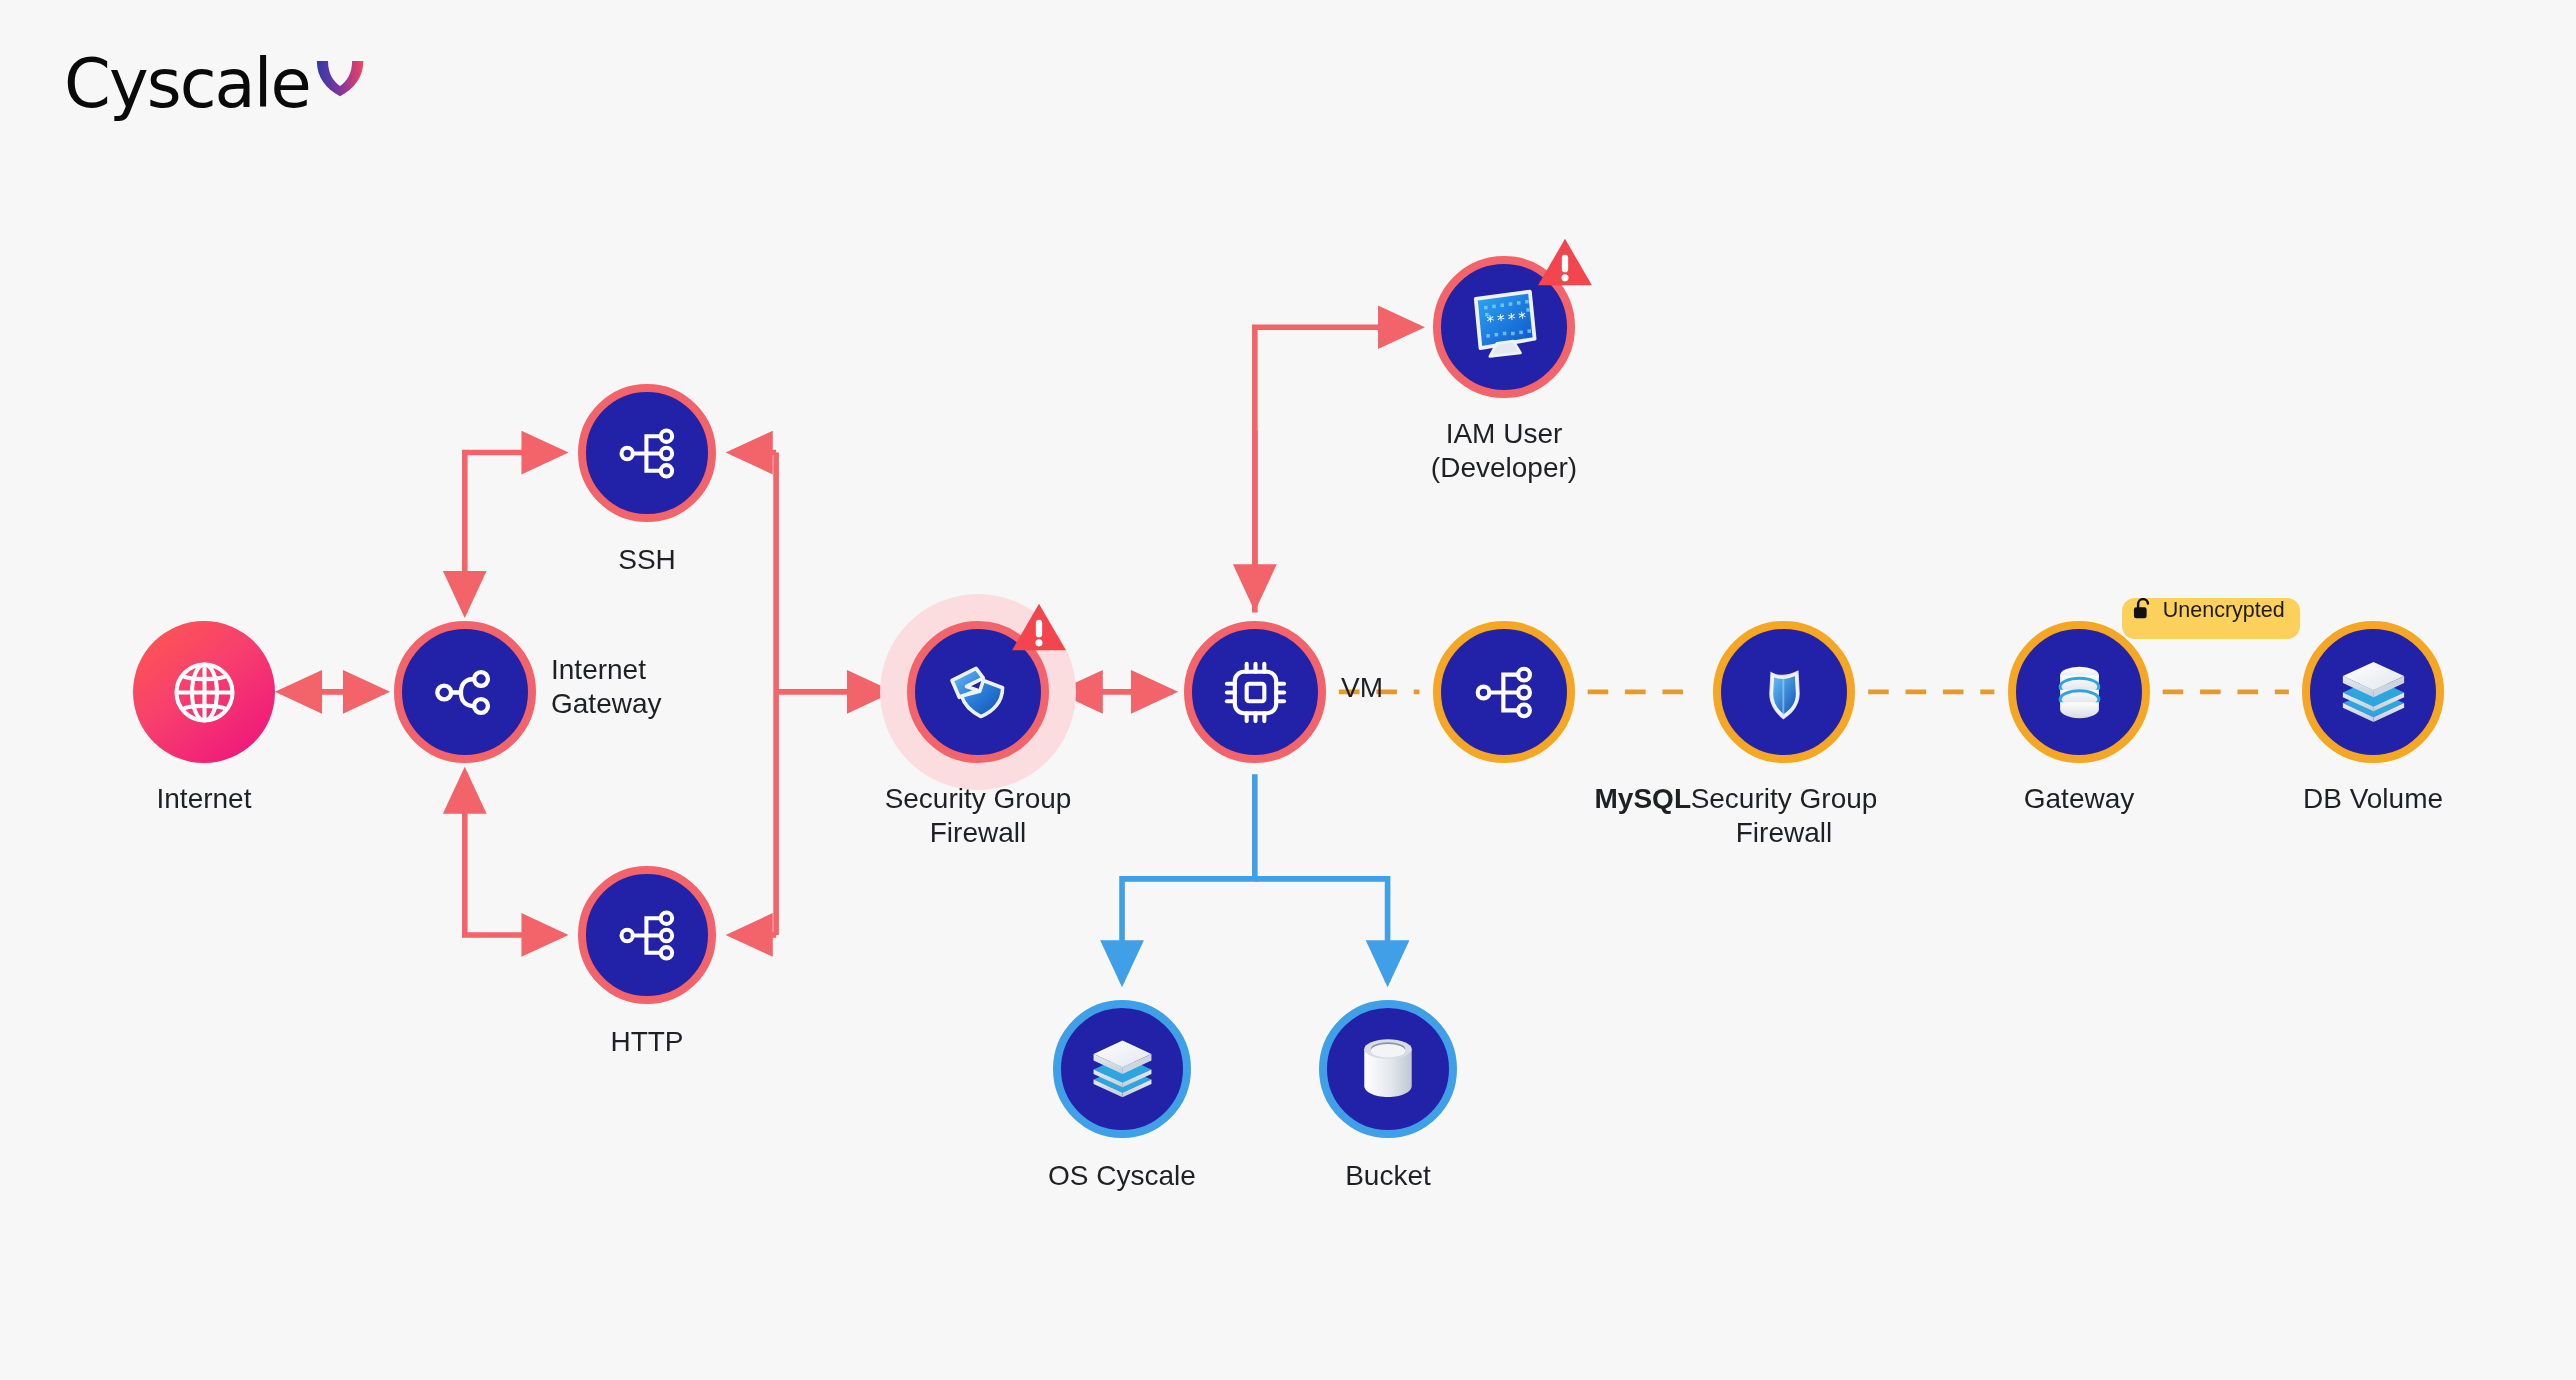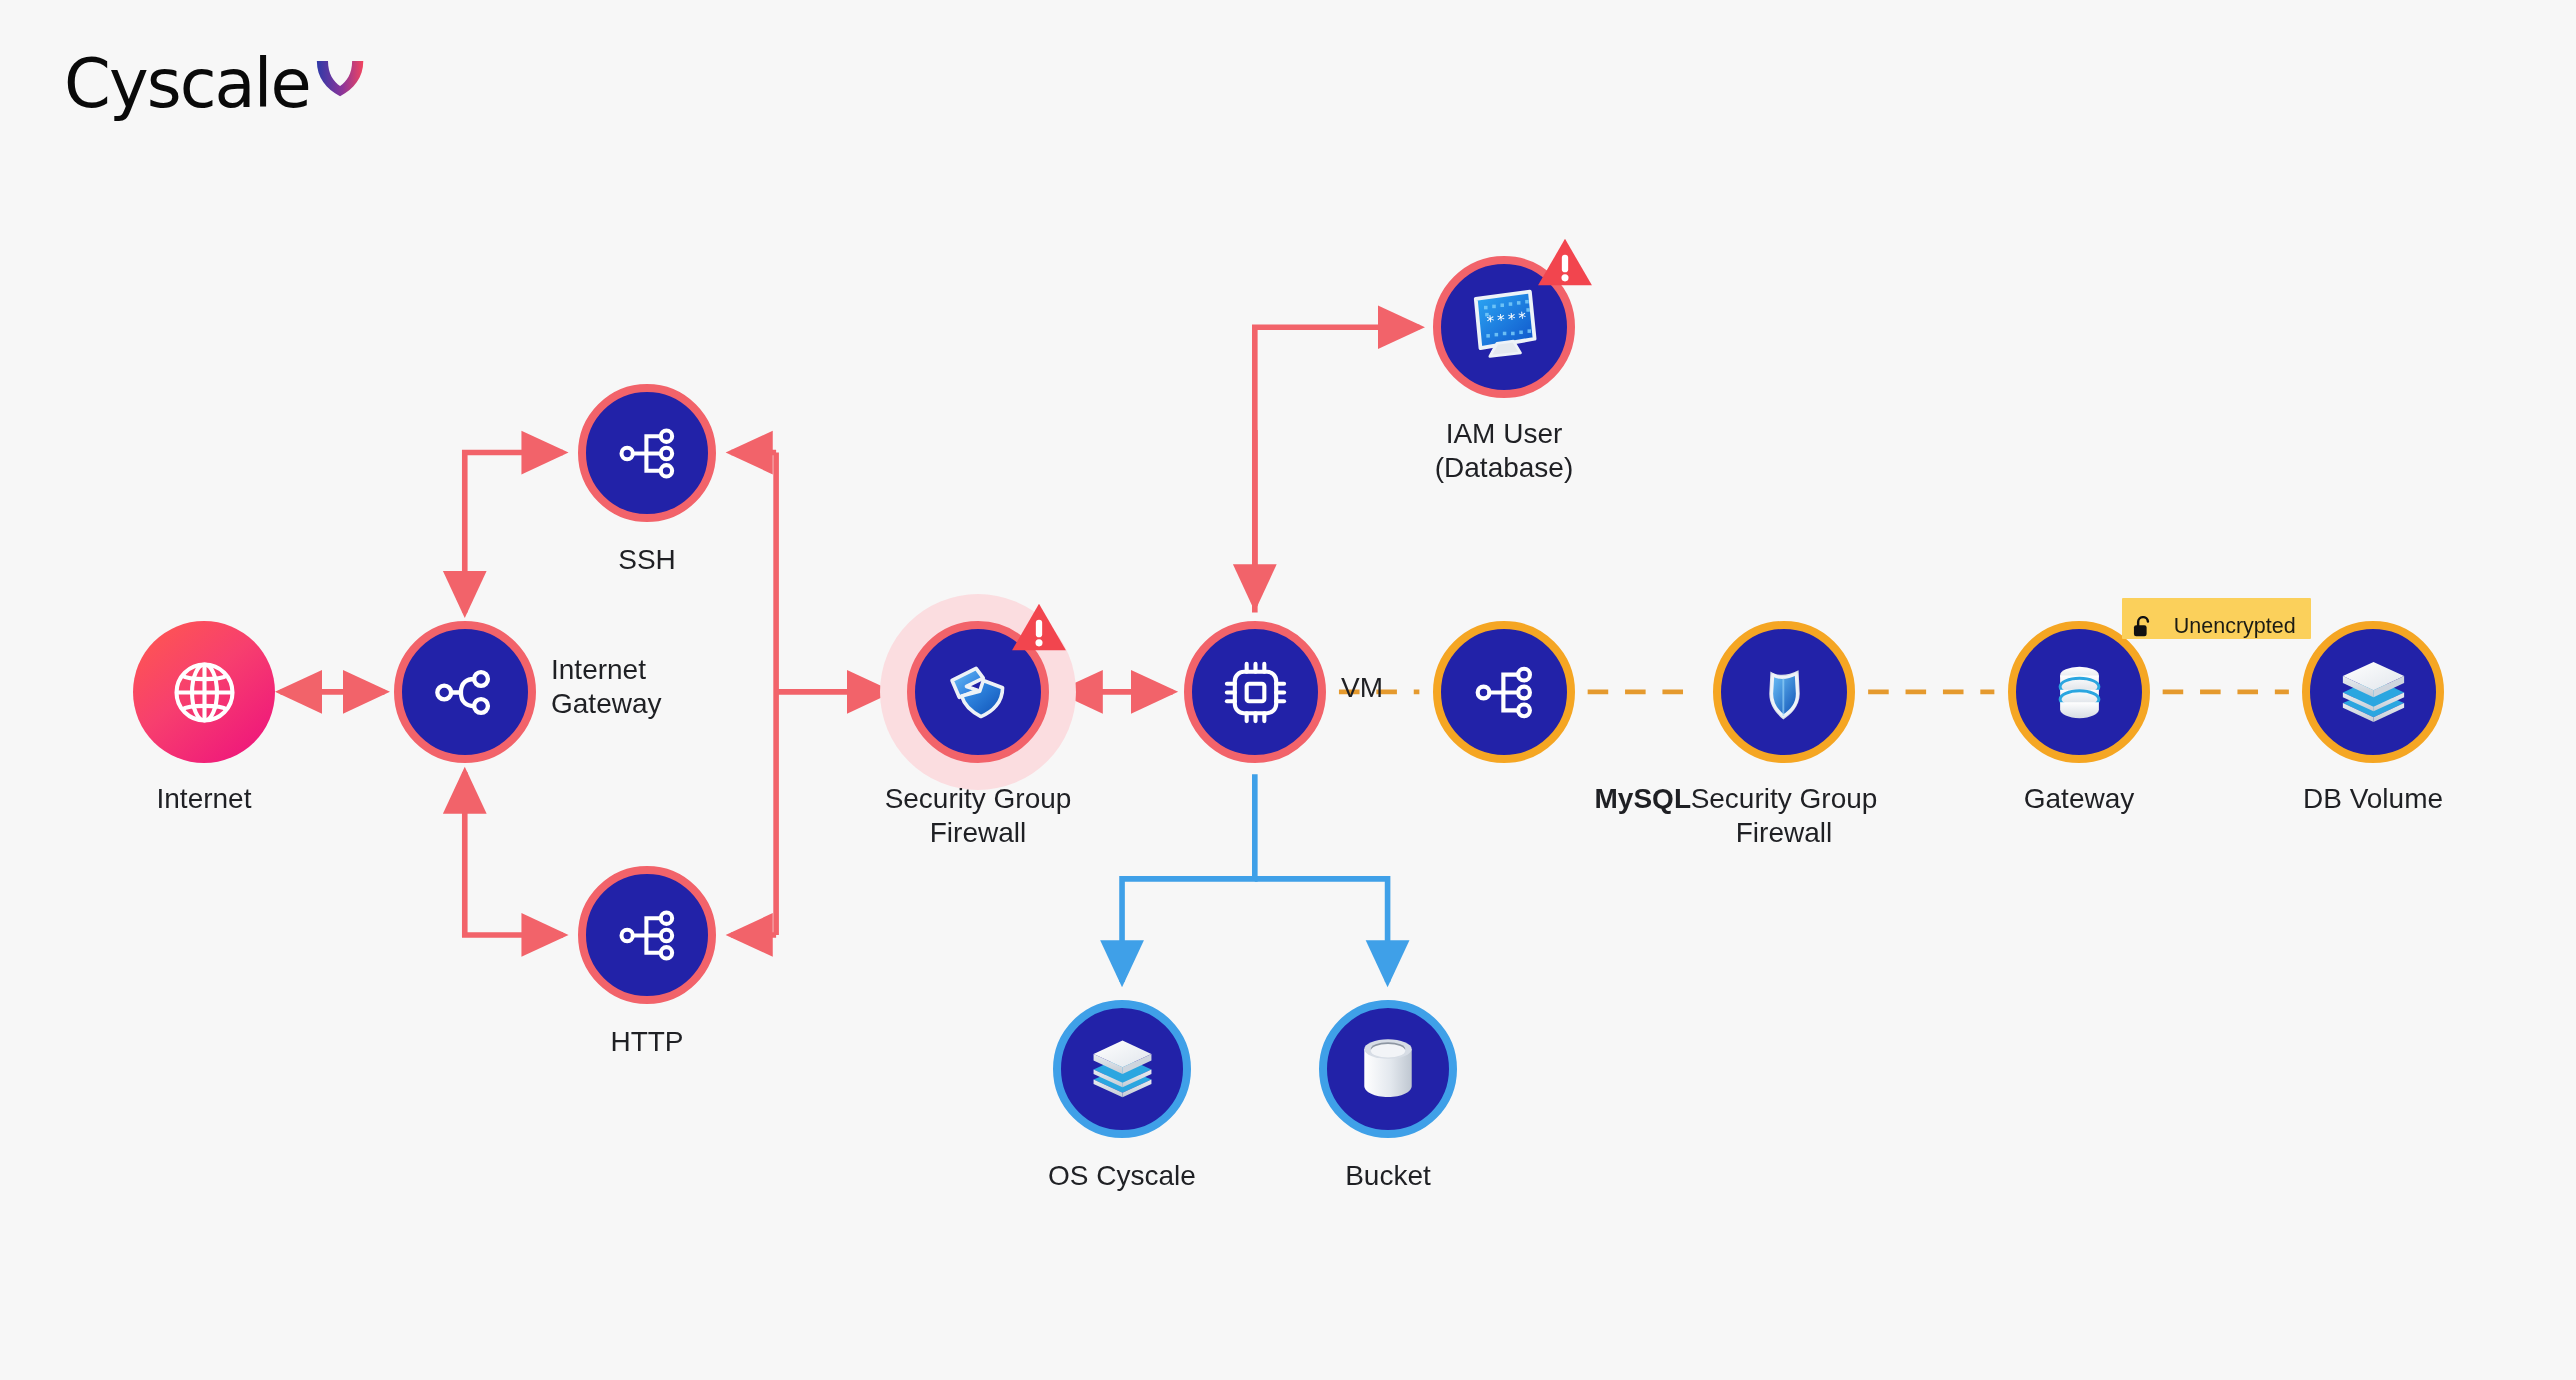--- a/index.html
+++ b/index.html
@@ -55,22 +55,22 @@
   .label.side  { left: 86px; width: 281px; text-align: left; top: -39px; }
   .label.bold  { font-weight: 700; text-align: right; }
 
   
   .warn { position: absolute; width: 58px; height: 52px; right: -90px; top: -90px; }
 
   
   .badge {
     position: absolute; left: 43px; top: -94px;
     height: 41px; padding: 0 15px 0 11.2px;
-    background: #FBD05B; border-radius: 1px;
-    display: flex; align-items: flex-end; gap: 21px;
+    background: #FBD05B; border-radius: 13px;
+    display: flex; align-items: flex-start; gap: 10px;
     white-space: nowrap;
   }
   .badge .btext {
     font-size: 21.5px; color: #1C1C14; font-family: "Liberation Sans", sans-serif;
   }
   .icon svg { display: block; }
 </style>
 </head>
 <body>
 
@@ -303,21 +303,21 @@
       </span>
     </div>
     <span class="warn icon">
       <svg width="58" height="52" viewBox="0 0 62 56">
         <path d="M31 2 L60 52 L2 52 Z" fill="#F2454E"></path>
         <rect x="27.6" y="19" width="6.8" height="19" rx="3.4" fill="#FFFFFF"></rect>
         <circle cx="31" cy="44" r="3.8" fill="#FFFFFF"></circle>
       </svg>
     </span>
     <div class="label below">IAM User
-(Database)</div>
+(Developer)</div>
   </div>
 
   <div class="node" style="left:1504px; top:692px;">
     <div class="ring sz-big ring-amber">
       <span class="icon">
         <svg width="67" height="67" viewBox="0 0 24 24" fill="none" stroke="#FFFFFF" stroke-width="1.5" stroke-linecap="round">
           <circle cx="4.5" cy="12" r="2.1"></circle>
           <circle cx="19" cy="5.6" r="2.1"></circle>
           <circle cx="19" cy="12" r="2.1"></circle>
           <circle cx="19" cy="18.4" r="2.1"></circle>

